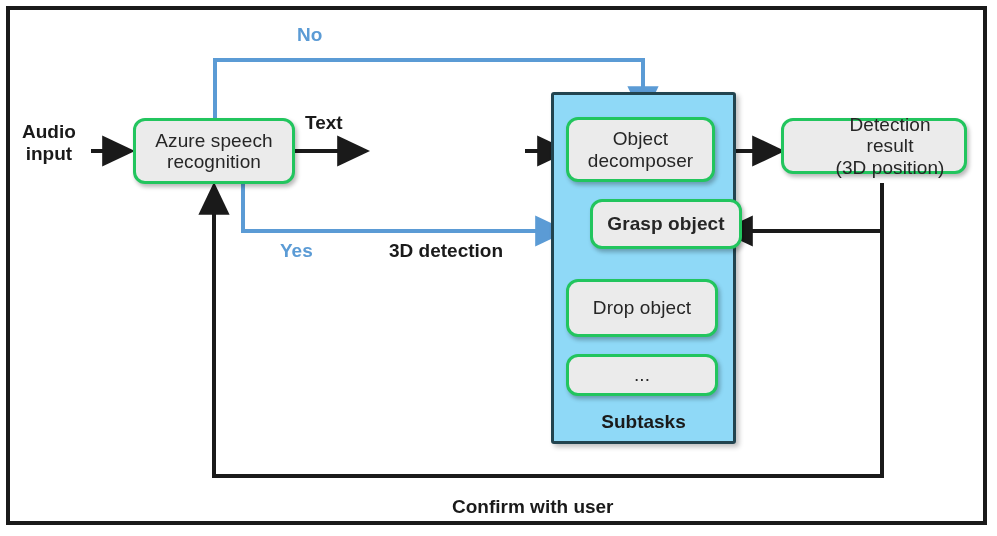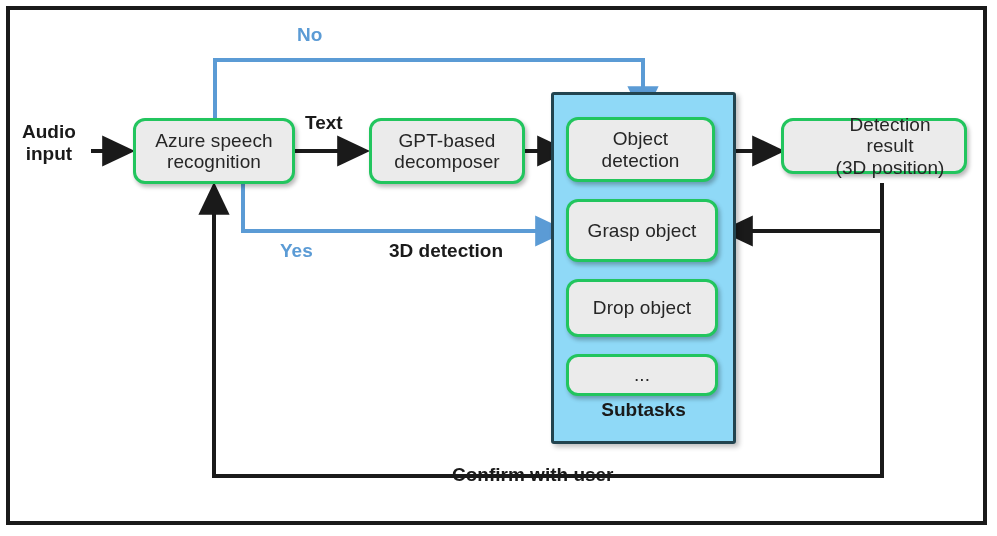--- a/index.html
+++ b/index.html
@@ -119,45 +119,39 @@
     <g>
       <path d="M215,119 L215,60 L643,60 L643,115" stroke="#5b9bd5" stroke-width="4" fill="none" marker-end="url(#arrowBlue)"></path>
     </g>
 
     <g>
       <path d="M243,183 L243,231 L564,231" stroke="#5b9bd5" stroke-width="4" fill="none" marker-end="url(#arrowBlue)"></path>
     </g>
   </svg>
 
   <div id="subtasks-group" style="left:551px;top:92px;width:185px;height:352px;">
-    <div id="subtasks-label" style="left:0;bottom:20px;">Subtasks</div>
+    <div id="subtasks-label" style="left:0;bottom:8px;">Subtasks</div>
   </div>
 
   <div class="node" style="left:133px;top:118px;width:162px;height:66px;">
     <span>
       <span>Azure speech</span>
       <span>recognition</span>
     </span>
   </div>
 
-  <div class="node" style="left:369px;top:118px;width:156px;height:66px;">
+
+  <div class="node" style="left:566px;top:117px;width:149px;height:65px;">
     <span>
-      <span>GPT-based</span>
+      <span>Object</span>
       <span>decomposer</span>
     </span>
   </div>
 
-  <div class="node" style="left:566px;top:117px;width:149px;height:65px;">
-    <span>
-      <span>Object</span>
-      <span>detection</span>
-    </span>
-  </div>
-
-  <div class="node" style="left:566px;top:199px;width:152px;height:63px;">
+  <div class="node" style="left:590px;top:199px;width:152px;height:50px;font-weight:bold;">
     <span>Grasp object</span>
   </div>
 
   <div class="node" style="left:566px;top:279px;width:152px;height:58px;text-align:center;">
     <span>Drop object</span>
   </div>
 
   <div class="node" style="left:566px;top:354px;width:152px;height:42px;">
     <span>...</span>
   </div>
@@ -176,14 +170,14 @@
 
   <div class="edge-label blue" style="left:297px;top:24px;">No</div>
 
 
   <div class="edge-label" style="left:305px;top:112px;">Text</div>
 
   <div class="edge-label blue" style="left:280px;top:240px;">Yes</div>
 
   <div class="edge-label" style="left:389px;top:240px;">3D detection</div>
 
-  <div class="edge-label" style="left:452px;top:464px;">Confirm with user</div>
+  <div class="edge-label" style="left:452px;top:496px;">Confirm with user</div>
 </div>
 
 </body></html>

